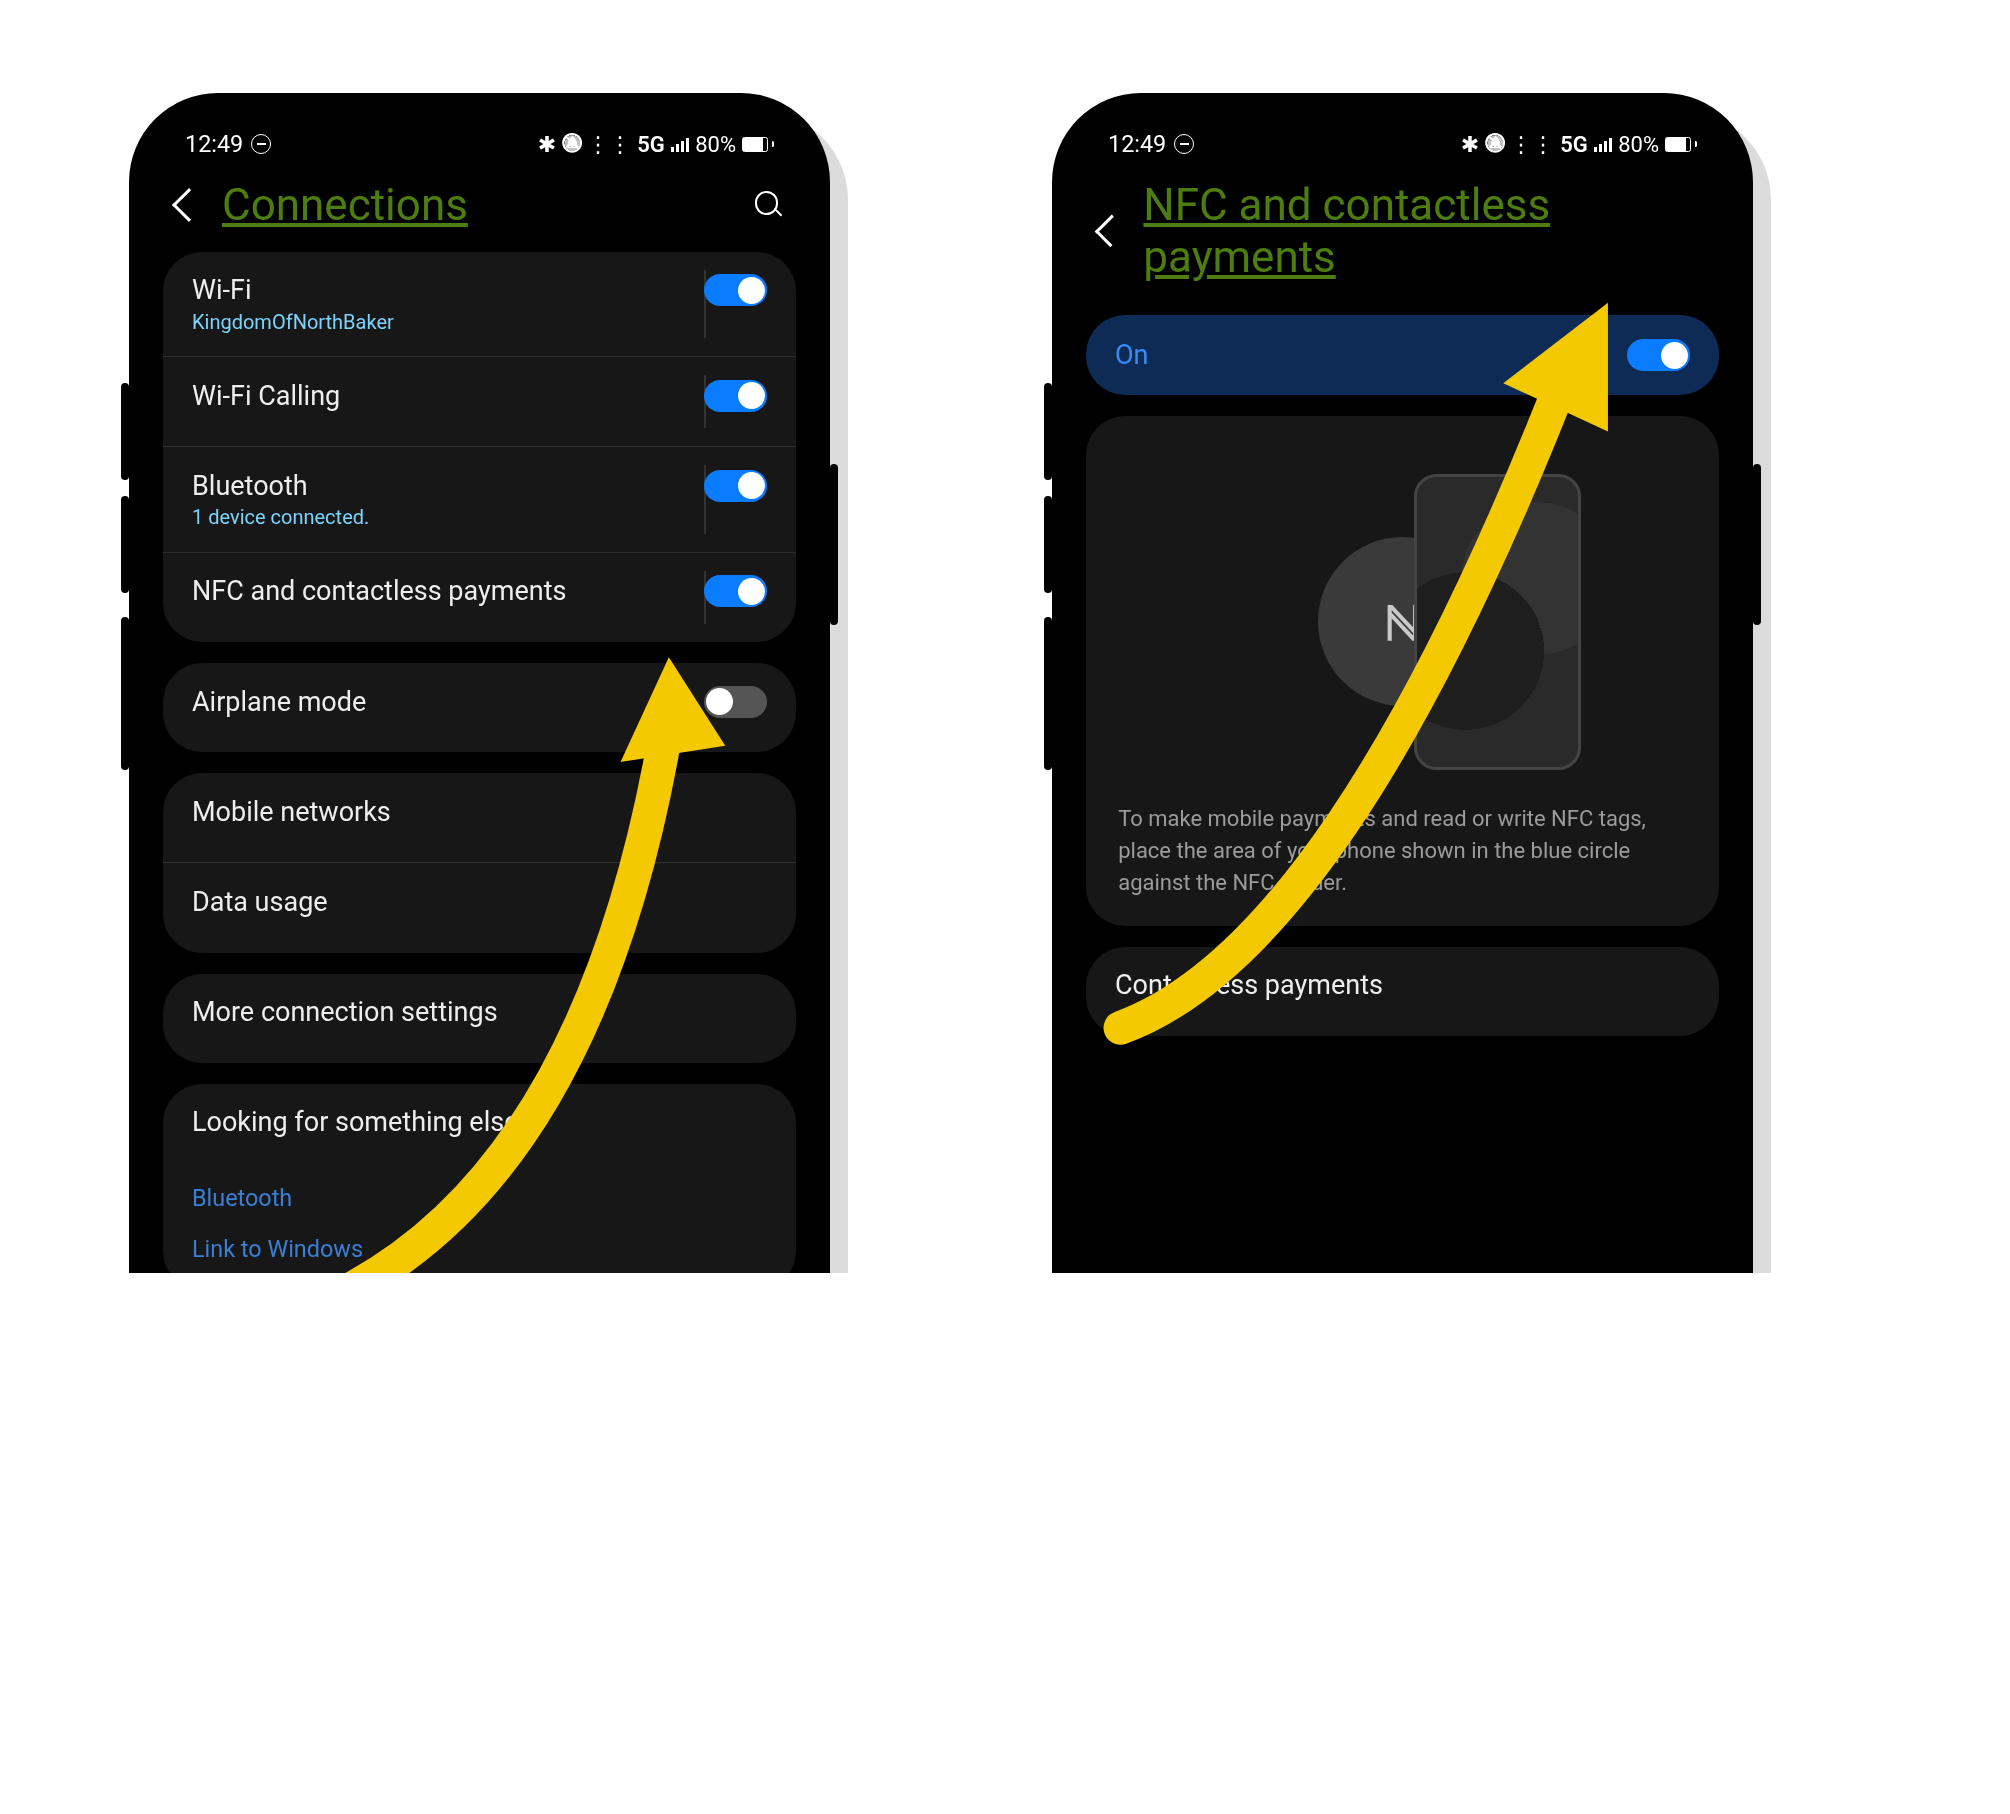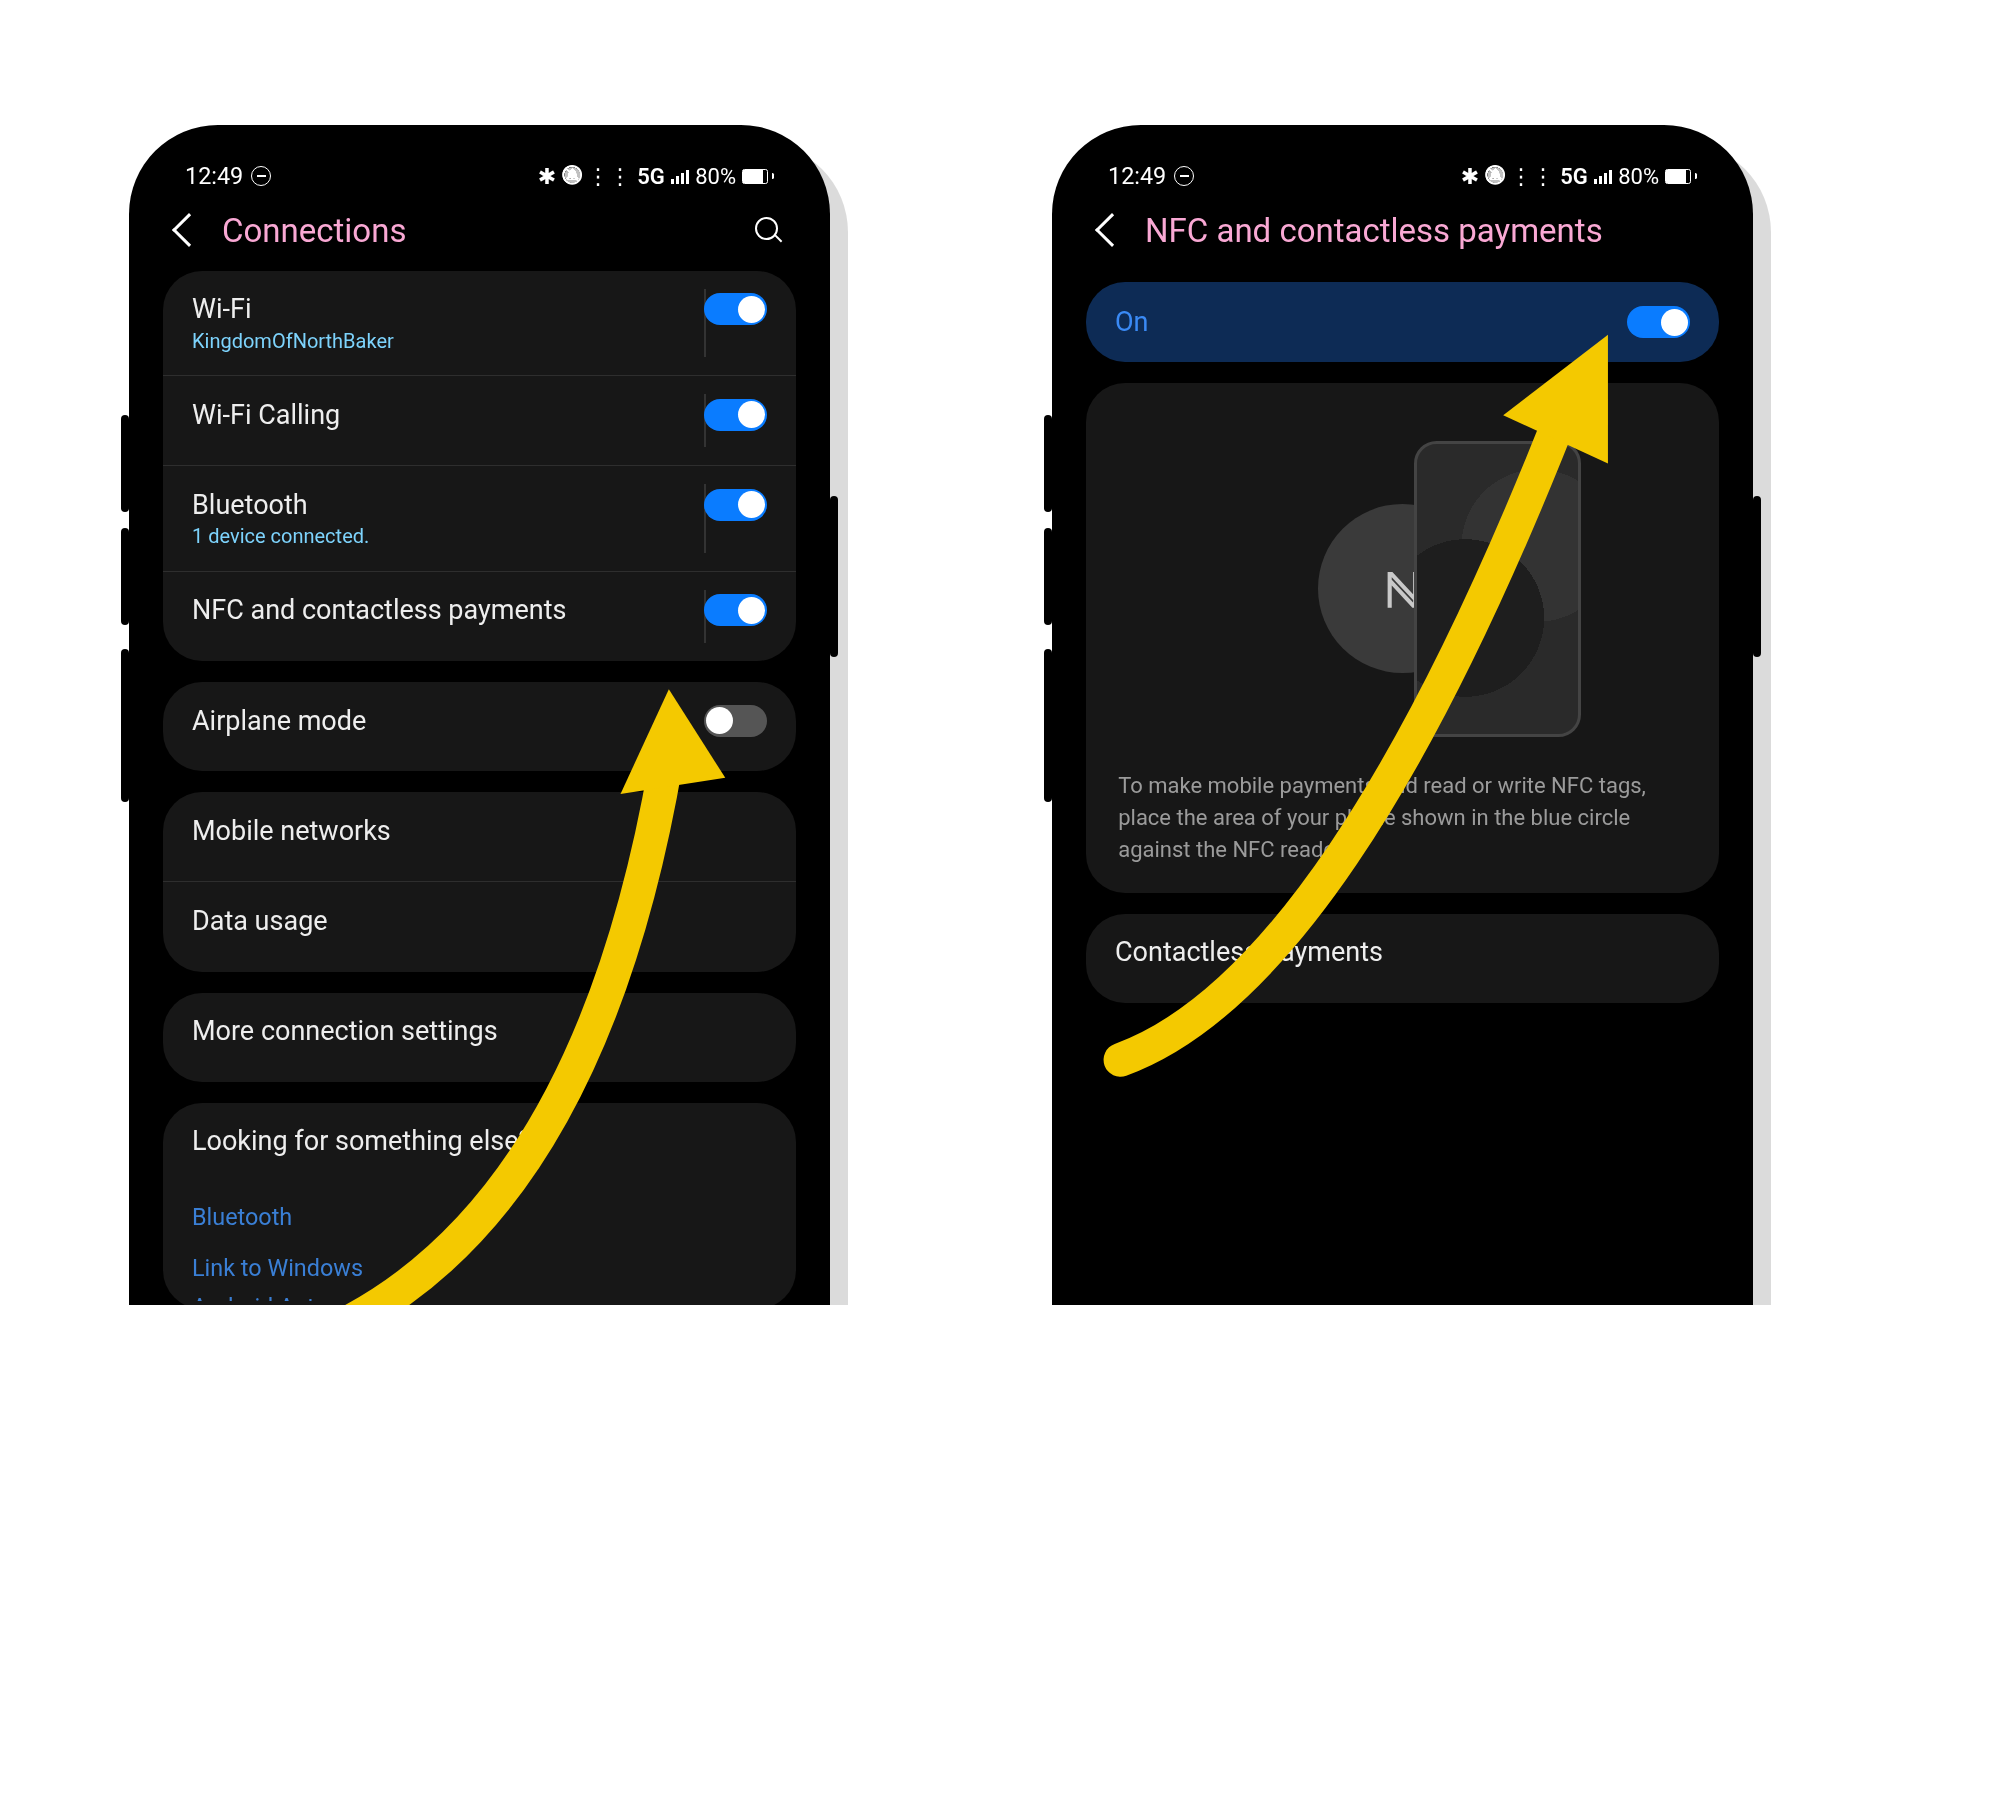--- a/index.html
+++ b/index.html
@@ -1,35 +1,35 @@
 <!DOCTYPE html>
 <html style="font-size:13px"><head>
 <meta charset="utf-8">
 <style>
   html,body{margin:0;padding:0;background:#fff;font-family:-apple-system,Roboto,Arial,sans-serif;}
-  .stage{width:2010px;height:1273px;position:relative;transform-origin:top left;margin-top:32px;}
+  .stage{width:2010px;height:1273px;position:relative;transform-origin:top left;}
   
   .phone{position:absolute;width:701px;height:1491px;border-radius:89px;background:#000;box-shadow:18px 18px 0 rgba(0,0,0,.14);}
   .phone.left{left:129px;top:93px;}
   .phone.right{left:1052px;top:93px;}
   .side-btn{position:absolute;background:#000;border-radius:4.8px;}
   .screen{position:absolute;inset:16px;border-radius:77px;background:#000;overflow:hidden;color:#e8e8e8;}
   
   .statusbar{display:flex;align-items:center;justify-content:space-between;padding:21px 40px 6.4px;font-size:23.4px;color:#fff;font-weight:400;}
   .sb-left{display:flex;align-items:center;gap:8px;}
   .sb-right{display:flex;align-items:center;gap:6.4px;font-size:22px;}
   .sb-ic{display:inline-block;}
   .batt{display:inline-flex;align-items:center;gap:3.2px;}
   .batt-body{width:24px;height:13px;border:1.6px solid #fff;border-radius:2.4px;position:relative;display:inline-block;}
   .batt-body::after{content:"";position:absolute;left:0;top:0;bottom:0;width:80%;background:#fff;}
   .batt-tip{width:2.4px;height:6.4px;background:#fff;display:inline-block;border-radius:0 1.6px 1.6px 0;}
   
   .pagehead{display:flex;align-items:center;padding:14.5px 32px 21px;gap:21px;}
   .back{width:21px;height:21px;border-left:3.2px solid #fff;border-bottom:3.2px solid #fff;transform:rotate(45deg);display:inline-block;}
-  .pagetitle{font-size:33px;color:#f9a8d4;}
+  .pagetitle{font-size:44px;color:#4d7c0f;text-decoration:underline;}
   .search{margin-left:auto;width:27px;height:27px;position:relative;}
   .search::before{content:"";position:absolute;width:19.3px;height:19.3px;border:2.4px solid #fff;border-radius:50%;left:0;top:0;}
   .search::after{content:"";position:absolute;width:9.7px;height:2.4px;background:#fff;transform:rotate(45deg);left:18px;top:20px;}
   
   .card{background:#171717;border-radius:39px;margin:0 18px 21px;overflow:hidden;}
   .row{display:flex;padding:22.6px 29px;min-height:44px;position:relative;}
   .row + .row{border-top:0.8px solid #2e2e2e;}
   .rowtext{display:flex;flex-direction:column;gap:3.2px;}
   .rlabel{font-size:27px;color:#eee;}
   .rsub{font-size:20px;color:#7dd3fc;}

